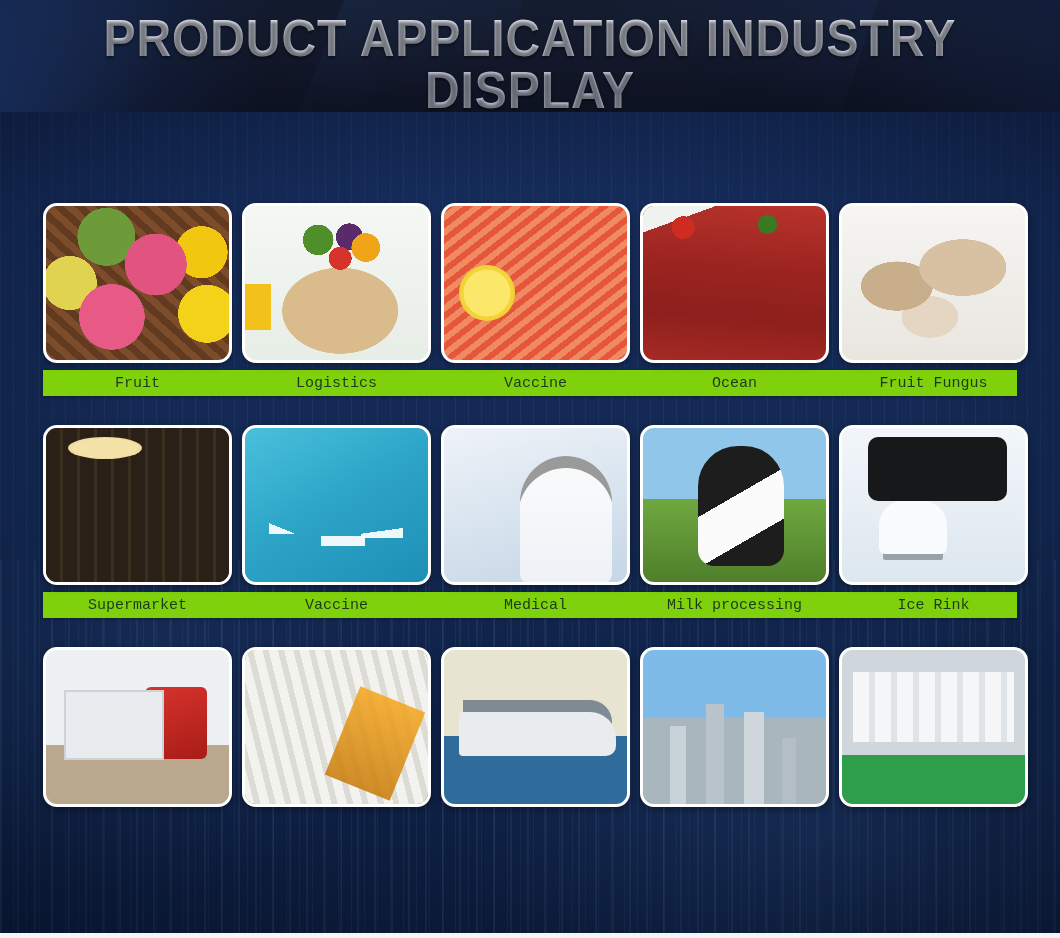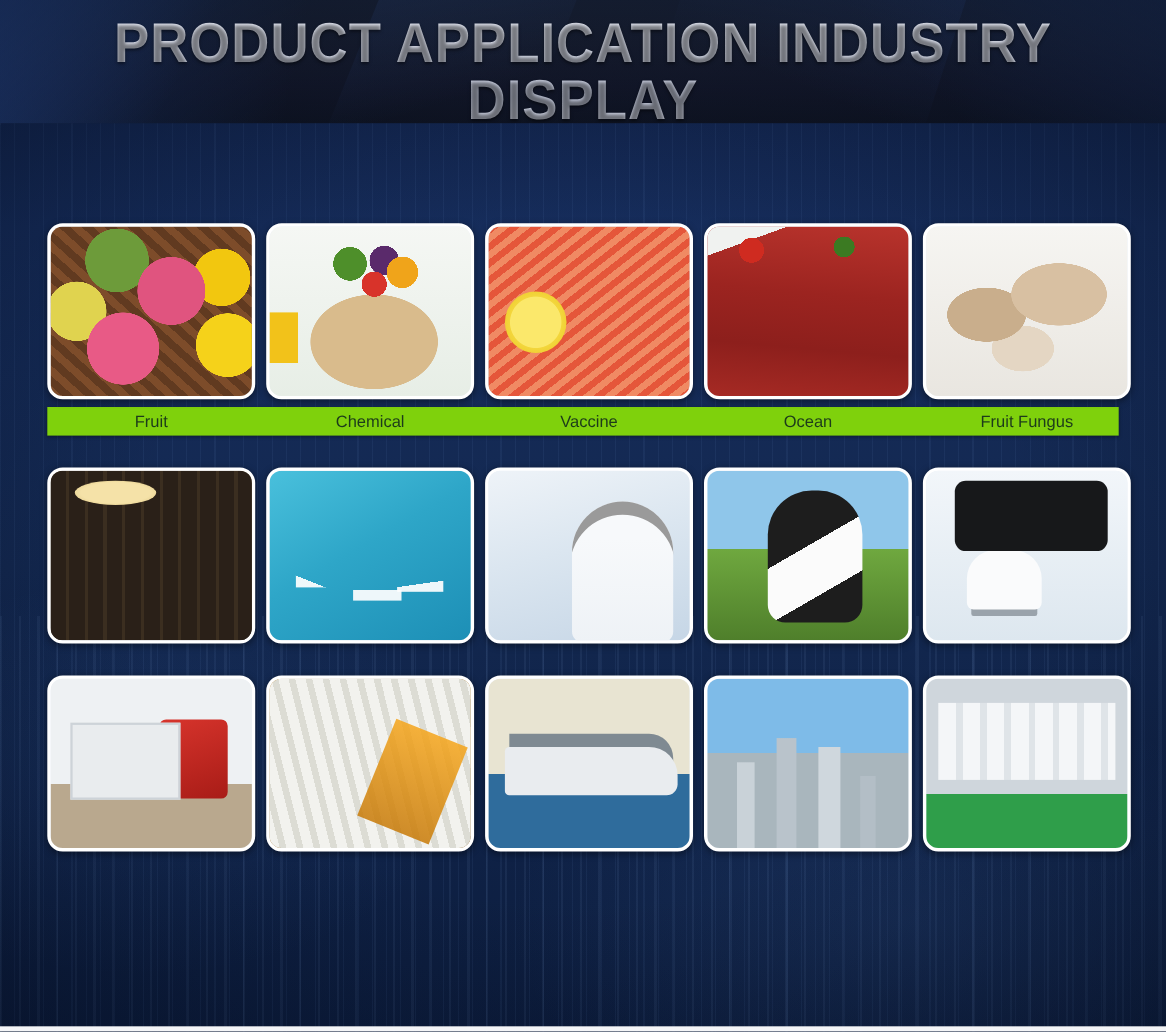--- a/index.html
+++ b/index.html
@@ -142,21 +142,21 @@
     display:flex;
     align-items:center;
     box-shadow:0 1px 3px rgba(0,0,0,0.35);
   }
   .labelbar .cell {
     width:189px;
     flex:0 0 auto;
     text-align:center;
     font-size:15px;
     color:#1d3b1b;
-    font-family:Liberation Sans, sans-serif;
+    font-family:Liberation Mono, monospace;
     white-space:nowrap;
   }
   .labelbar .cell + .cell { margin-left:10px; }
 
   
   .img-fruit{background:
     radial-gradient(circle 34px at 36% 72%, #e85a86 0 96%, transparent 97%),
     radial-gradient(circle 32px at 60% 38%, #e0547f 0 96%, transparent 97%),
     radial-gradient(circle 30px at 88% 70%, #f5d21a 0 96%, transparent 97%),
     radial-gradient(circle 27px at 85% 30%, #f2c70f 0 96%, transparent 97%),
@@ -262,21 +262,21 @@
         </div>
         <div class="card">
           <div class="ph img-meat"></div>
         </div>
         <div class="card">
           <div class="ph img-fungus"></div>
         </div>
       </div>
       <div class="labelbar">
         <div class="cell">Fruit</div>
-        <div class="cell">Chemical</div>
+        <div class="cell">Logistics</div>
         <div class="cell">Vaccine</div>
         <div class="cell">Ocean</div>
         <div class="cell">Fruit Fungus</div>
       </div>
     </div>
 
     <div class="row row-2">
       <div class="cards">
         <div class="card">
           <div class="ph img-super"></div>
@@ -289,20 +289,27 @@
         </div>
         <div class="card">
           <div class="ph img-milk"></div>
         </div>
         <div class="card">
           <div class="ph img-ice">
             <div class="img-ice-b"></div>
           </div>
         </div>
       </div>
+      <div class="labelbar">
+        <div class="cell">Supermarket</div>
+        <div class="cell">Vaccine</div>
+        <div class="cell">Medical</div>
+        <div class="cell">Milk processing</div>
+        <div class="cell">Ice Rink</div>
+      </div>
     </div>
 
     <div class="row row-3">
       <div class="cards">
         <div class="card">
           <div class="ph img-truck">
             <div class="img-truck-c"></div>
           </div>
         </div>
         <div class="card">

